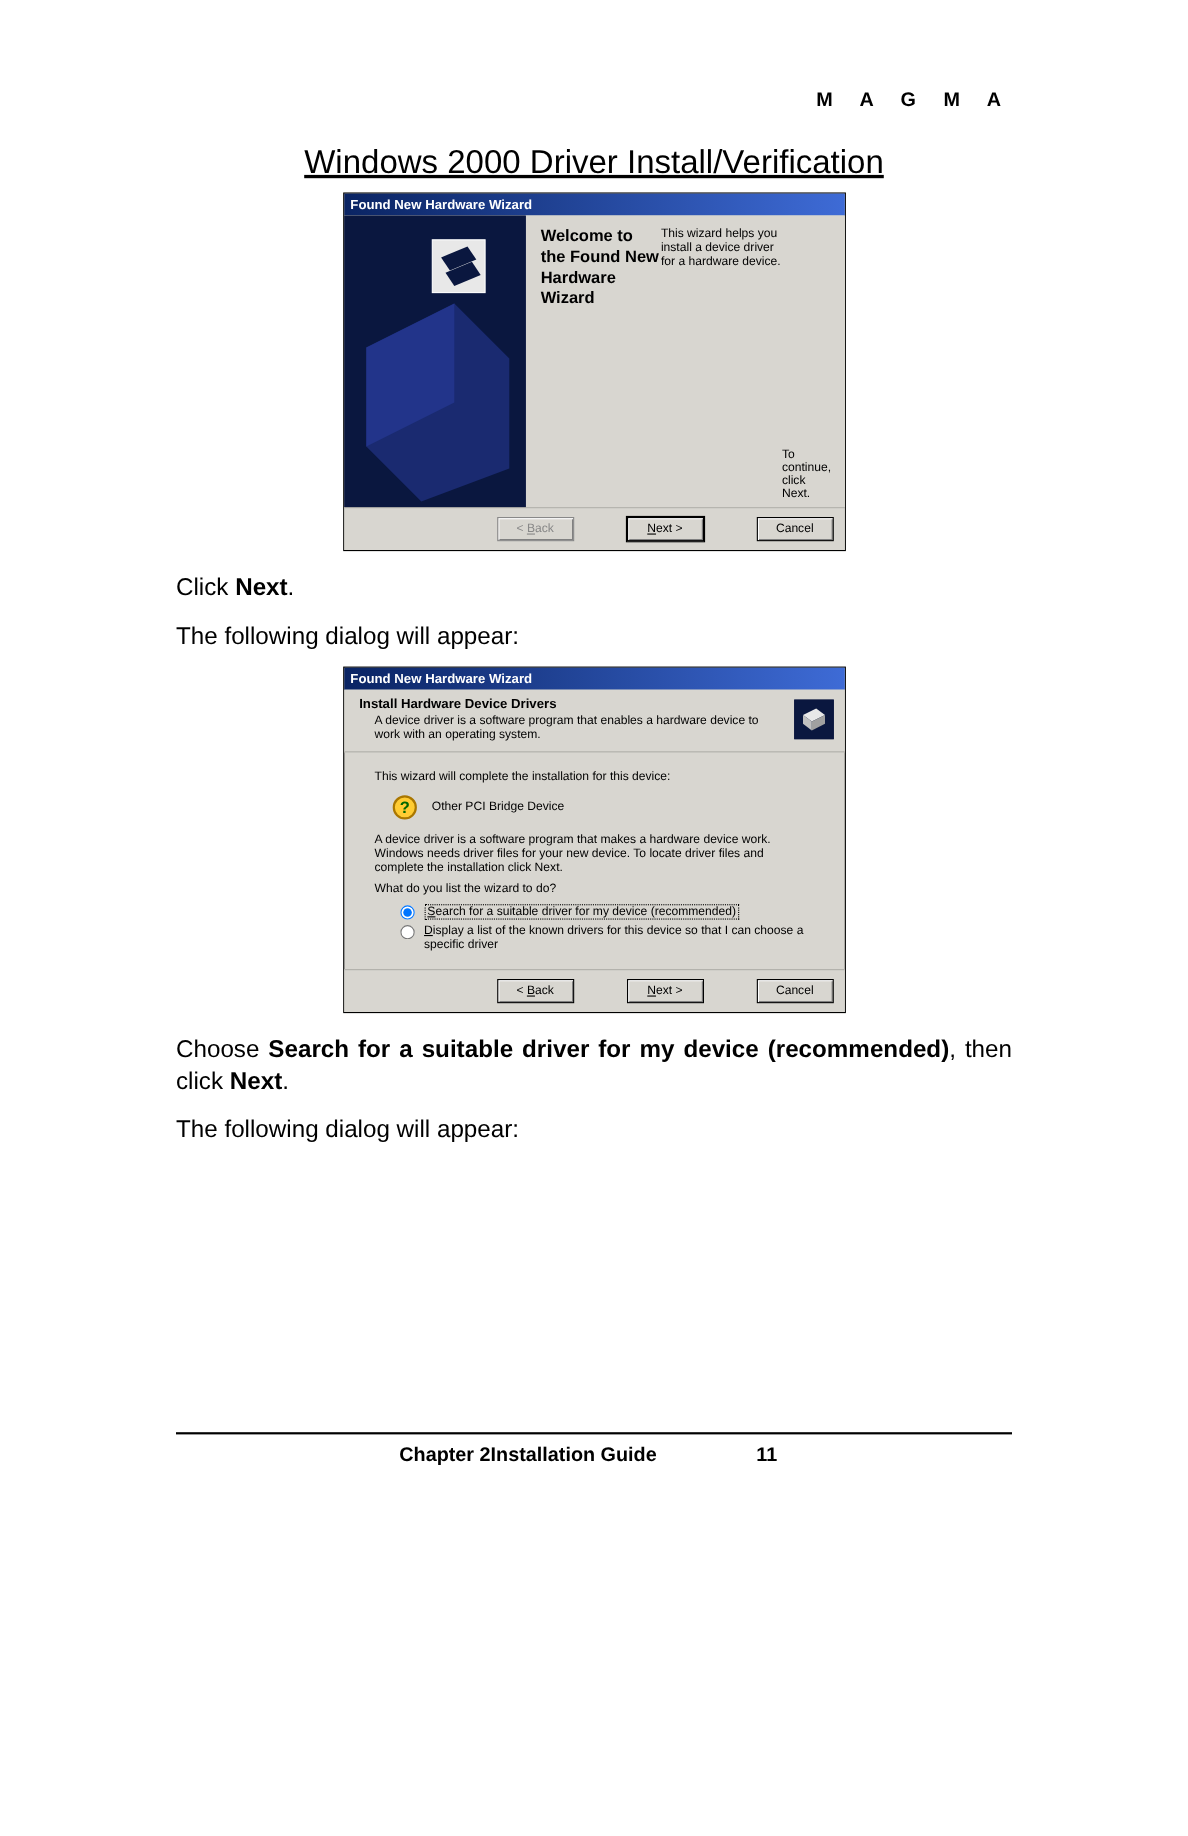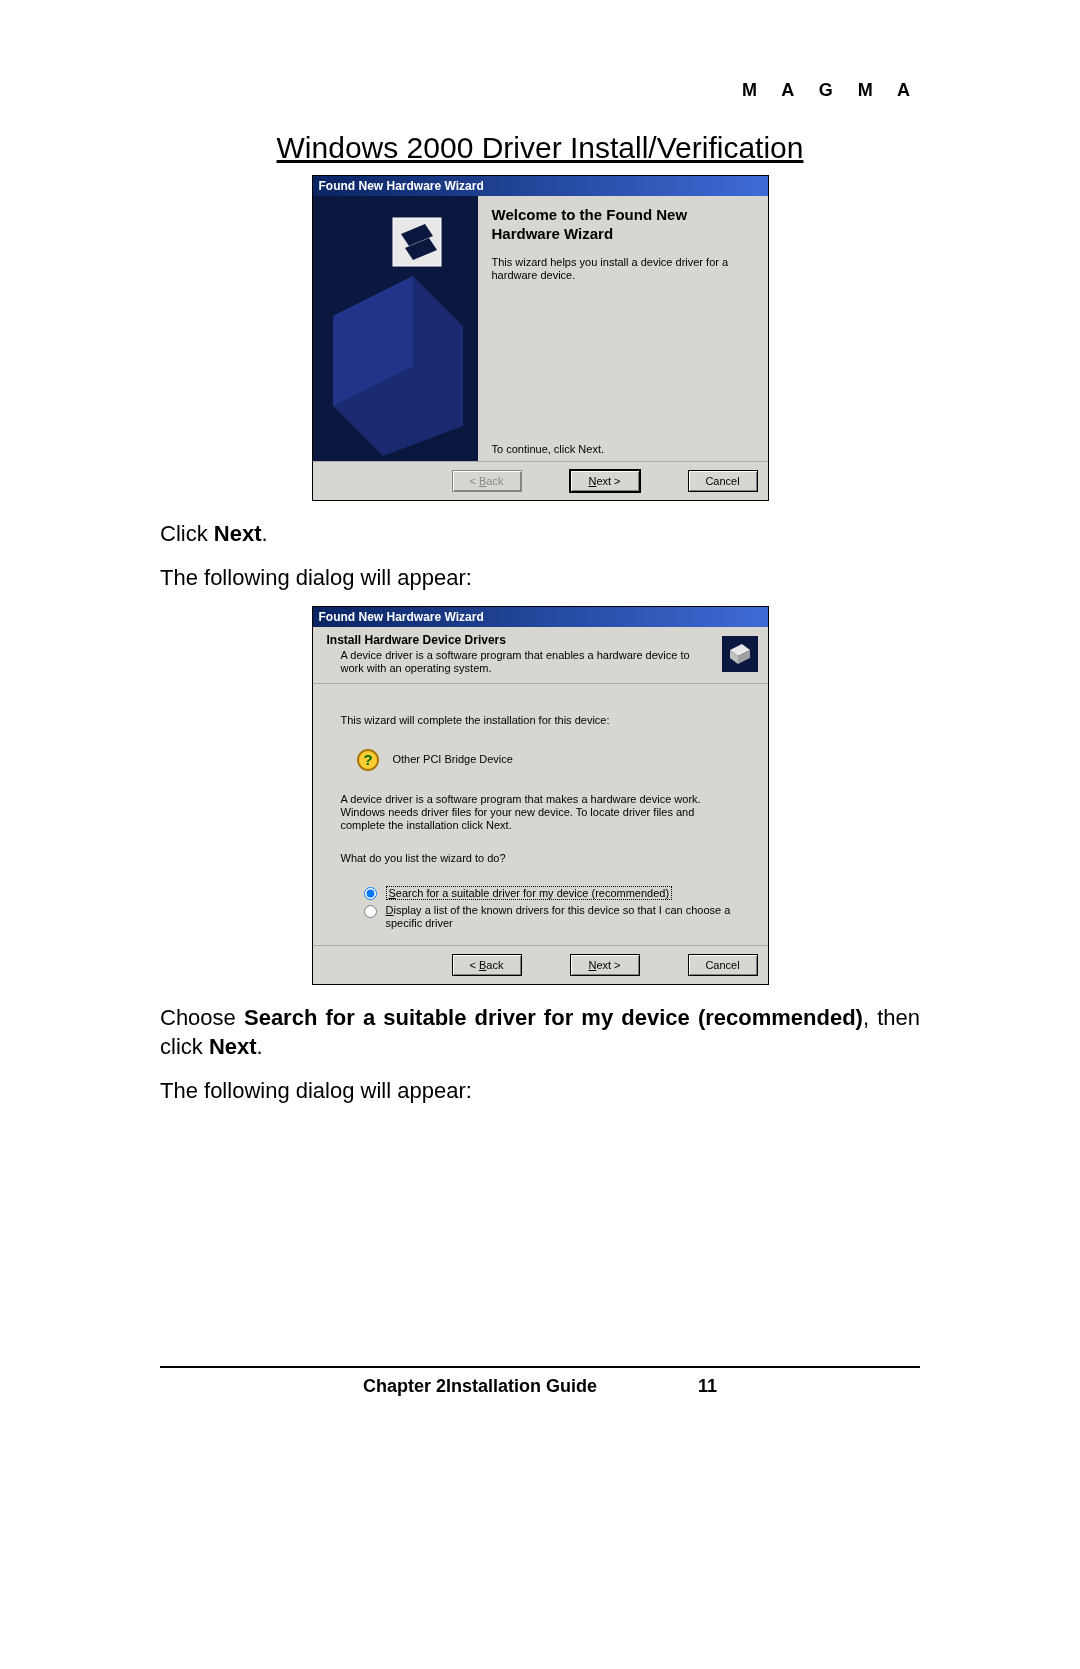--- a/index.html
+++ b/index.html
@@ -64,21 +64,21 @@
     background: #0a173f;
     position: relative;
     flex-shrink: 0;
   }
   .left-panel svg { position:absolute; left:0; top:0; }
   .right-panel {
     padding: 10px 12px 6px 14px;
     background: #d8d6d0;
     flex: 1;
     display: flex;
-    flex-direction: column;
+    flex-direction: row;
   }
   .wiz-heading {
     font-size: 15px;
     font-weight: bold;
     line-height: 1.25;
     margin-bottom: 12px;
   }
   .wiz-desc {
     font-size: 11px;
     line-height: 1.2;
@@ -142,21 +142,21 @@
     background: #0a173f;
     border: 1px solid #0a173f;
     display: flex; align-items: center; justify-content: center;
     flex-shrink: 0; margin-left: 6px;
   }
   .dlg2-body {
     padding: 10px 28px 10px 28px;
     font-size: 11px;
     line-height: 1.2;
   }
-  .dlg2-body p { margin: 20px 0; }
+  .dlg2-body p { margin: 6px 0; }
   .dev-row {
     display: flex;
     align-items: center;
     gap: 12px;
     margin: 8px 0 10px 14px;
   }
   .q-icon {
     width: 26px; height: 26px;
     display: flex; align-items: center; justify-content: center;
   }
@@ -175,21 +175,21 @@
     border-top: 2px solid #000;
     margin-top: 260px;
   }
   .footer {
     display: flex;
     justify-content: center;
     font-weight: bold;
     font-size: 18px;
     margin-top: 8px;
   }
-  .footer .pg { width: 40px; text-align: right; margin-left: 80px; }
+  .footer .pg { width: 40px; text-align: center; margin-left: 80px; }
 </style>
 </head>
 <body>
 
 <div class="page">
 
   <div class="brand">M A G M A</div>
 
   <div class="section-title">Windows 2000 Driver Install/Verification</div>
 

